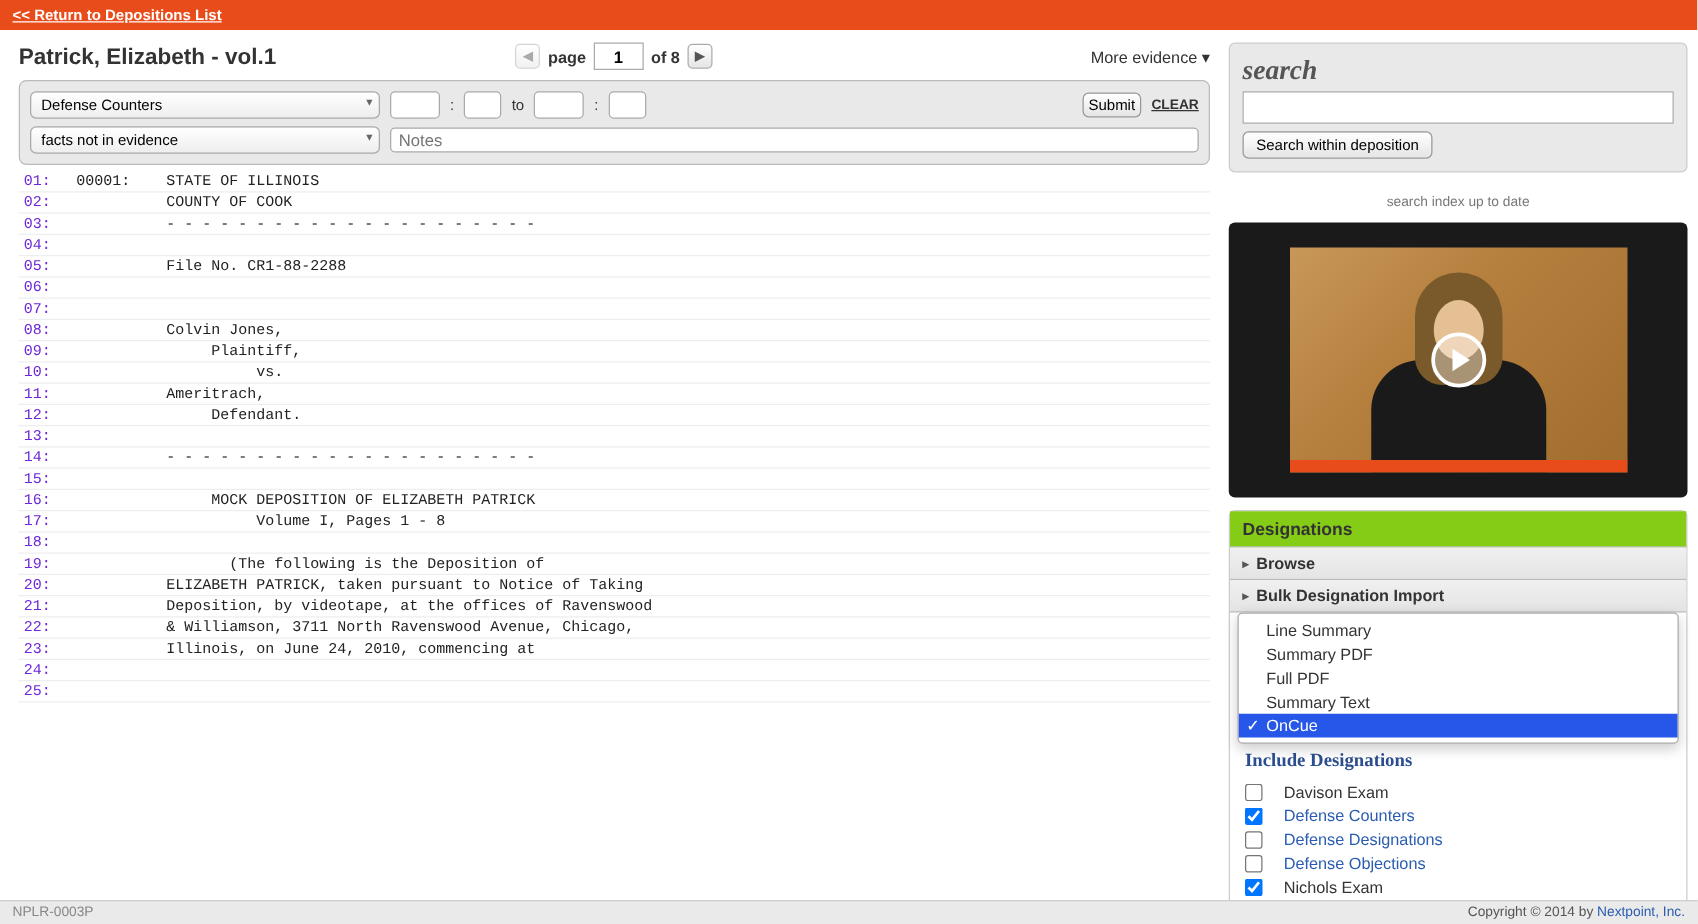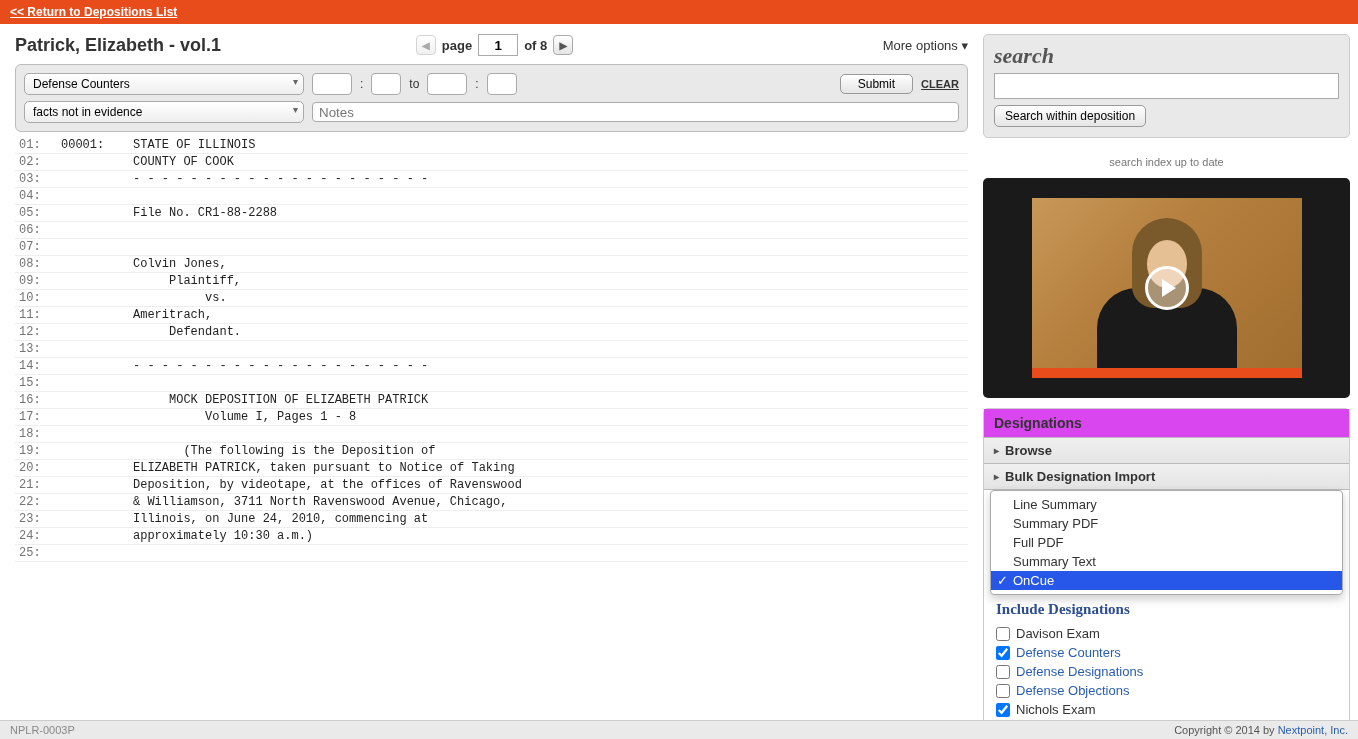--- a/index.html
+++ b/index.html
@@ -20,57 +20,57 @@
 .more-options::after { content:" ▾"; }
 
 .controls-box { background: #e9e9e9; border: 1px solid #bbb; border-radius: 6px; padding: 8px; display:flex; flex-direction:column; gap:6px;}
 .controls-row { display:flex; align-items:center; gap:8px; }
 .select { appearance:none; -webkit-appearance:none; background: linear-gradient(#fff,#eee); border:1px solid #aaa; border-radius:5px; padding: 3px 20px 3px 8px; font-size:12px; position:relative; height:22px; width:280px; }
 .select-wrap { position:relative; display:inline-block; }
 .select-wrap::after { content:"▾"; position:absolute; right:6px; top:3px; font-size:10px; color:#666; pointer-events:none; }
 .small-input { width: 40px; height:22px; border:1px solid #aaa; border-radius:4px; padding:2px 4px; }
 .tiny-input { width: 30px; height:22px; border:1px solid #aaa; border-radius:4px; padding:2px 4px; }
 .notes-input { flex:1; height:20px; border:1px solid #aaa; border-radius:4px; padding:2px 6px; color:#888; }
-.submit-btn { background: linear-gradient(#fff,#e5e5e5); border:1px solid #999; border-radius:5px; padding:2px 17px; font-size:12px; cursor:pointer; }
+.submit-btn { background: linear-gradient(#fff,#e5e5e5); border:1px solid #999; border-radius:5px; padding:2px 4px; font-size:12px; cursor:pointer; }
 .clear-link { font-size:11px; text-decoration:underline; font-weight:bold; cursor:pointer; }
 
 .transcript { margin-top:5px; }
 .tline { display:flex; border-bottom:1px solid #eee; font-family: "Courier New", monospace; font-size:12px; padding:1px 0 1px 4px; white-space:pre; }
-.tline .ln { width:42px; color:#737373; }
+.tline .ln { width:42px; color:#6d28d9; }
 .tline .txt { flex:1; color:#222; }
 
 .search-box { background:#e9e9e9; border:1px solid #ccc; border-radius:5px; padding:8px 10px 10px; margin-bottom:6px; }
 .search-title { font-family: Georgia,serif; font-style:italic; font-weight:bold; font-size:22px; color:#555; margin-bottom:4px; }
 .search-input { width:100%; height:26px; border:1px solid #aaa; margin-bottom:6px; padding:2px 6px; }
 .search-btn { background: linear-gradient(#fff,#e5e5e5); border:1px solid #999; border-radius:5px; padding:3px 10px; font-size:12px; cursor:pointer; }
 .search-status { text-align:center; font-size:11px; color:#777; margin:18px 0 10px; }
 
 .video-box { background:#1a1a1a; border-radius:5px; display:flex; align-items:center; justify-content:center; height:220px; margin-bottom:10px; position:relative; }
 .video-inner { width:270px; height:180px; background: linear-gradient(135deg, #c89858 0%, #b57f3e 40%, #a06d2e 100%); position:relative; overflow:hidden; }
 .person { position:absolute; bottom:0; left:50%; transform:translateX(-50%); width:170px; height:160px; }
 .person .hair { position:absolute; top:0; left:50%; transform:translateX(-50%); width:70px; height:90px; background:#7a5a2a; border-radius:40px 40px 25px 25px; }
 .person .face { position:absolute; top:22px; left:50%; transform:translateX(-50%); width:40px; height:48px; background:#e6c095; border-radius:50%; }
 .person .body { position:absolute; bottom:0; left:50%; transform:translateX(-50%); width:140px; height:90px; background:#1a1a1a; border-radius:40px 40px 0 0; }
 .play-btn { position:absolute; top:50%; left:50%; transform:translate(-50%,-50%); width:44px; height:44px; border-radius:50%; background:rgba(255,255,255,0.35); border:3px solid #fff; display:flex; align-items:center; justify-content:center; cursor:pointer; }
 .play-btn::after { content:""; border-left:14px solid #fff; border-top:9px solid transparent; border-bottom:9px solid transparent; margin-left:4px; }
 .video-bottom-bar { position:absolute; bottom:0; left:0; right:0; height:10px; background:#e84c1a; }
 
 .desig-panel { border:1px solid #ccc; border-radius:5px; background:#fff; overflow:visible; }
-.desig-header { background:#d946ef; border-bottom:1px solid #bbb; padding:6px 10px; font-weight:bold; font-size:14px; }
+.desig-header { background:#84cc16; border-bottom:1px solid #bbb; padding:6px 10px; font-weight:bold; font-size:14px; }
 .desig-row { background: linear-gradient(#f0f0f0,#e4e4e4); border-bottom:1px solid #bbb; padding:5px 10px; font-size:13px; font-weight:bold; cursor:pointer; display:flex; align-items:center; gap:6px; }
 .desig-row::before { content:"▸"; font-size:10px; color:#555; }
 
 .dropdown-pop { position:relative; margin:0 6px; background:#fff; border:1px solid #aaa; border-radius:4px; box-shadow:0 4px 10px rgba(0,0,0,0.2); z-index:10; padding:4px 0; }
 .dropdown-pop .opt { padding:2px 14px 2px 22px; font-size:13px; cursor:pointer; position:relative; }
 .dropdown-pop .opt.selected { background:#2657e8; color:#fff; }
 .dropdown-pop .opt.selected::before { content:"✓"; position:absolute; left:6px; }
 
 .include-section { padding:6px 12px 10px; }
 .include-title { color:#2c4d8f; font-weight:bold; font-size:15px; font-family:Georgia,serif; margin-bottom:6px; }
-.check-row { display:flex; align-items:center; gap:6px; padding:2px 0; font-size:13px; }
+.check-row { display:flex; align-items:center; gap:17px; padding:2px 0; font-size:13px; }
 .check-row input { width:14px; height:14px; }
 .check-row.blue label { color:#2a5db0; }
 .check-row label { cursor:pointer; }
 
 .footer { position:fixed; bottom:0; left:0; right:0; background:#eaeaea; border-top:1px solid #ccc; padding:3px 10px; display:flex; justify-content:space-between; font-size:11px; color:#888; }
 .footer .right { color:#555; }
 .footer .right a { color:#2a5db0; text-decoration:none; }
 </style>
 </head>
 <body>
@@ -83,21 +83,21 @@
   <div class="left-col">
     <div class="header-row">
       <div class="title">Patrick, Elizabeth - vol.1</div>
       <div class="pager">
         <div class="pager-btn disabled">◀</div>
         <span>page</span>
         <input type="text" value="1" style="">
         <span>of 8</span>
         <div class="pager-btn">▶</div>
       </div>
-      <div class="more-options">More options</div>
+      <div class="more-options">More evidence</div>
     </div>
 
     <div class="controls-box">
       <div class="controls-row">
         <span class="select-wrap"><select class="select"><option>Defense Counters</option></select></span>
         <input class="small-input" type="text" style="">
         <span>:</span>
         <input class="tiny-input" type="text" style="">
         <span>to</span>
         <input class="small-input" type="text" style="">
@@ -130,21 +130,21 @@
         <div class="tline"><span class="ln">14:</span><span class="txt">          - - - - - - - - - - - - - - - - - - - - -</span></div>
         <div class="tline"><span class="ln">15:</span><span class="txt"></span></div>
         <div class="tline"><span class="ln">16:</span><span class="txt">               MOCK DEPOSITION OF ELIZABETH PATRICK</span></div>
         <div class="tline"><span class="ln">17:</span><span class="txt">                    Volume I, Pages 1 - 8</span></div>
         <div class="tline"><span class="ln">18:</span><span class="txt"></span></div>
         <div class="tline"><span class="ln">19:</span><span class="txt">                 (The following is the Deposition of</span></div>
         <div class="tline"><span class="ln">20:</span><span class="txt">          ELIZABETH PATRICK, taken pursuant to Notice of Taking</span></div>
         <div class="tline"><span class="ln">21:</span><span class="txt">          Deposition, by videotape, at the offices of Ravenswood</span></div>
         <div class="tline"><span class="ln">22:</span><span class="txt">          &amp; Williamson, 3711 North Ravenswood Avenue, Chicago,</span></div>
         <div class="tline"><span class="ln">23:</span><span class="txt">          Illinois, on June 24, 2010, commencing at</span></div>
-        <div class="tline"><span class="ln">24:</span><span class="txt">          approximately 10:30 a.m.)</span></div>
+        <div class="tline"><span class="ln">24:</span></div>
         <div class="tline"><span class="ln">25:</span><span class="txt"></span></div>
       </div>
   </div>
 
   <div class="right-col">
     <div class="search-box">
       <div class="search-title">search</div>
       <input class="search-input" type="text" style="">
       <button class="search-btn">Search within deposition</button>
     </div>

